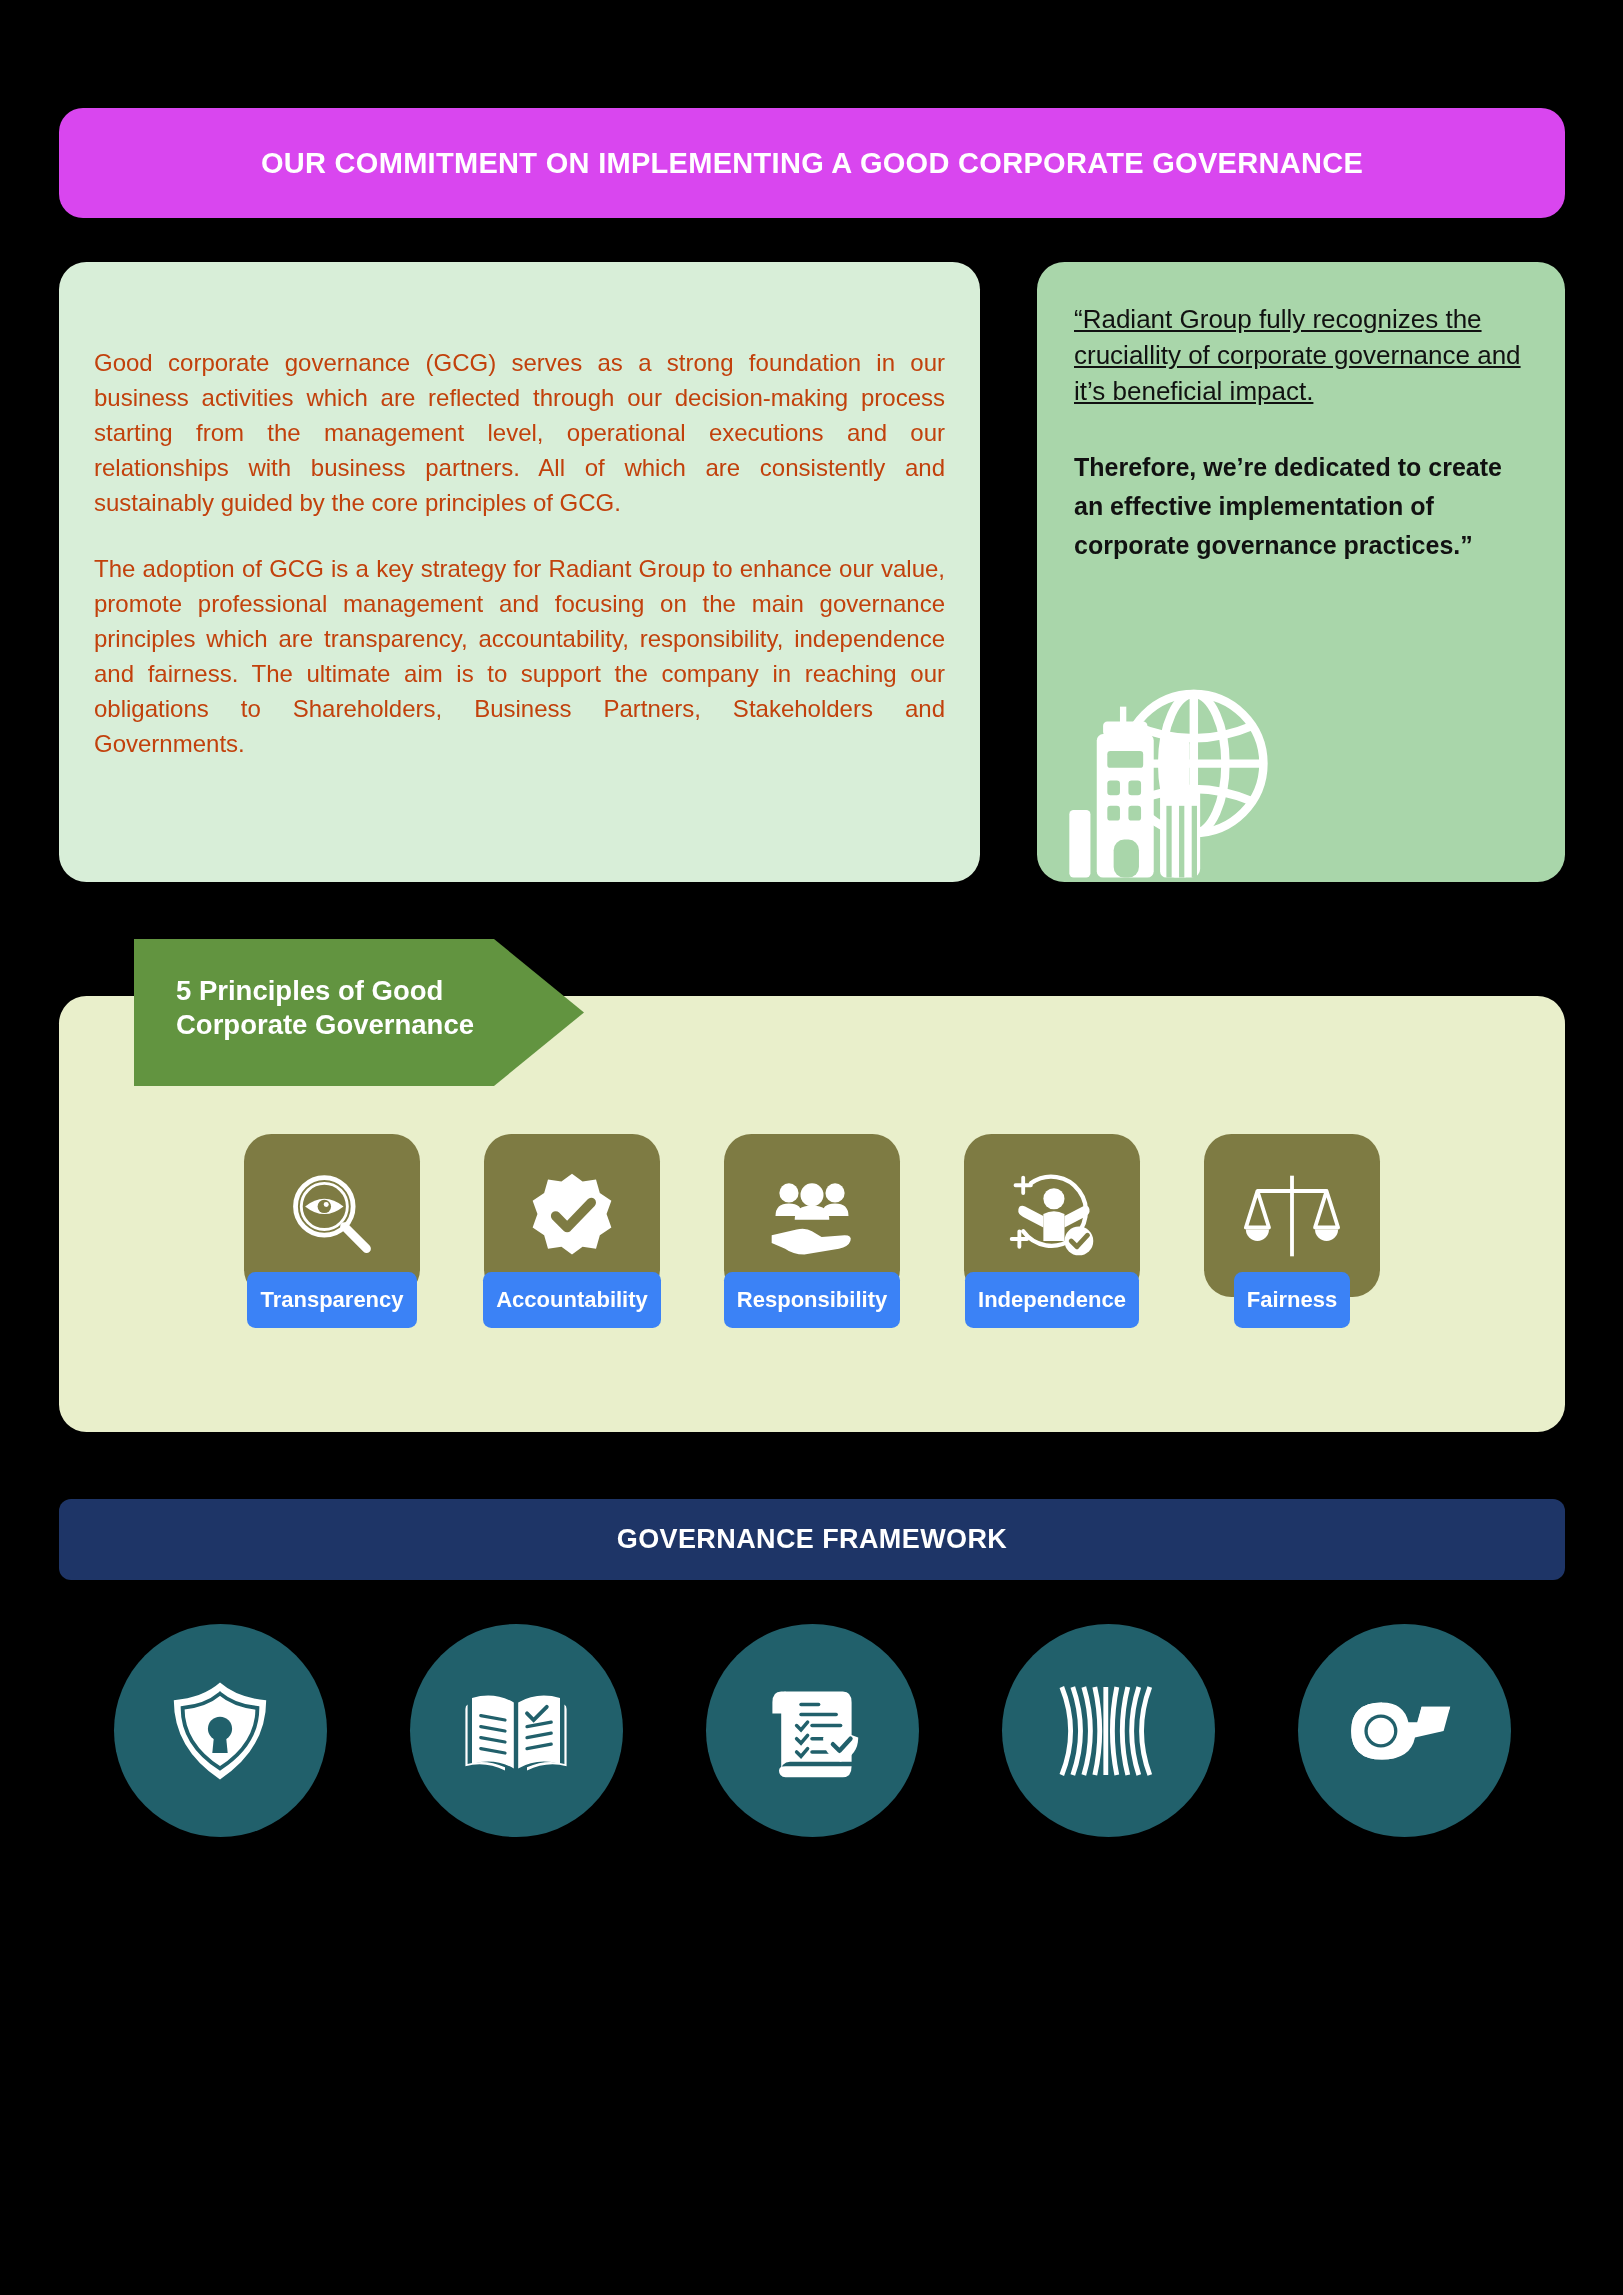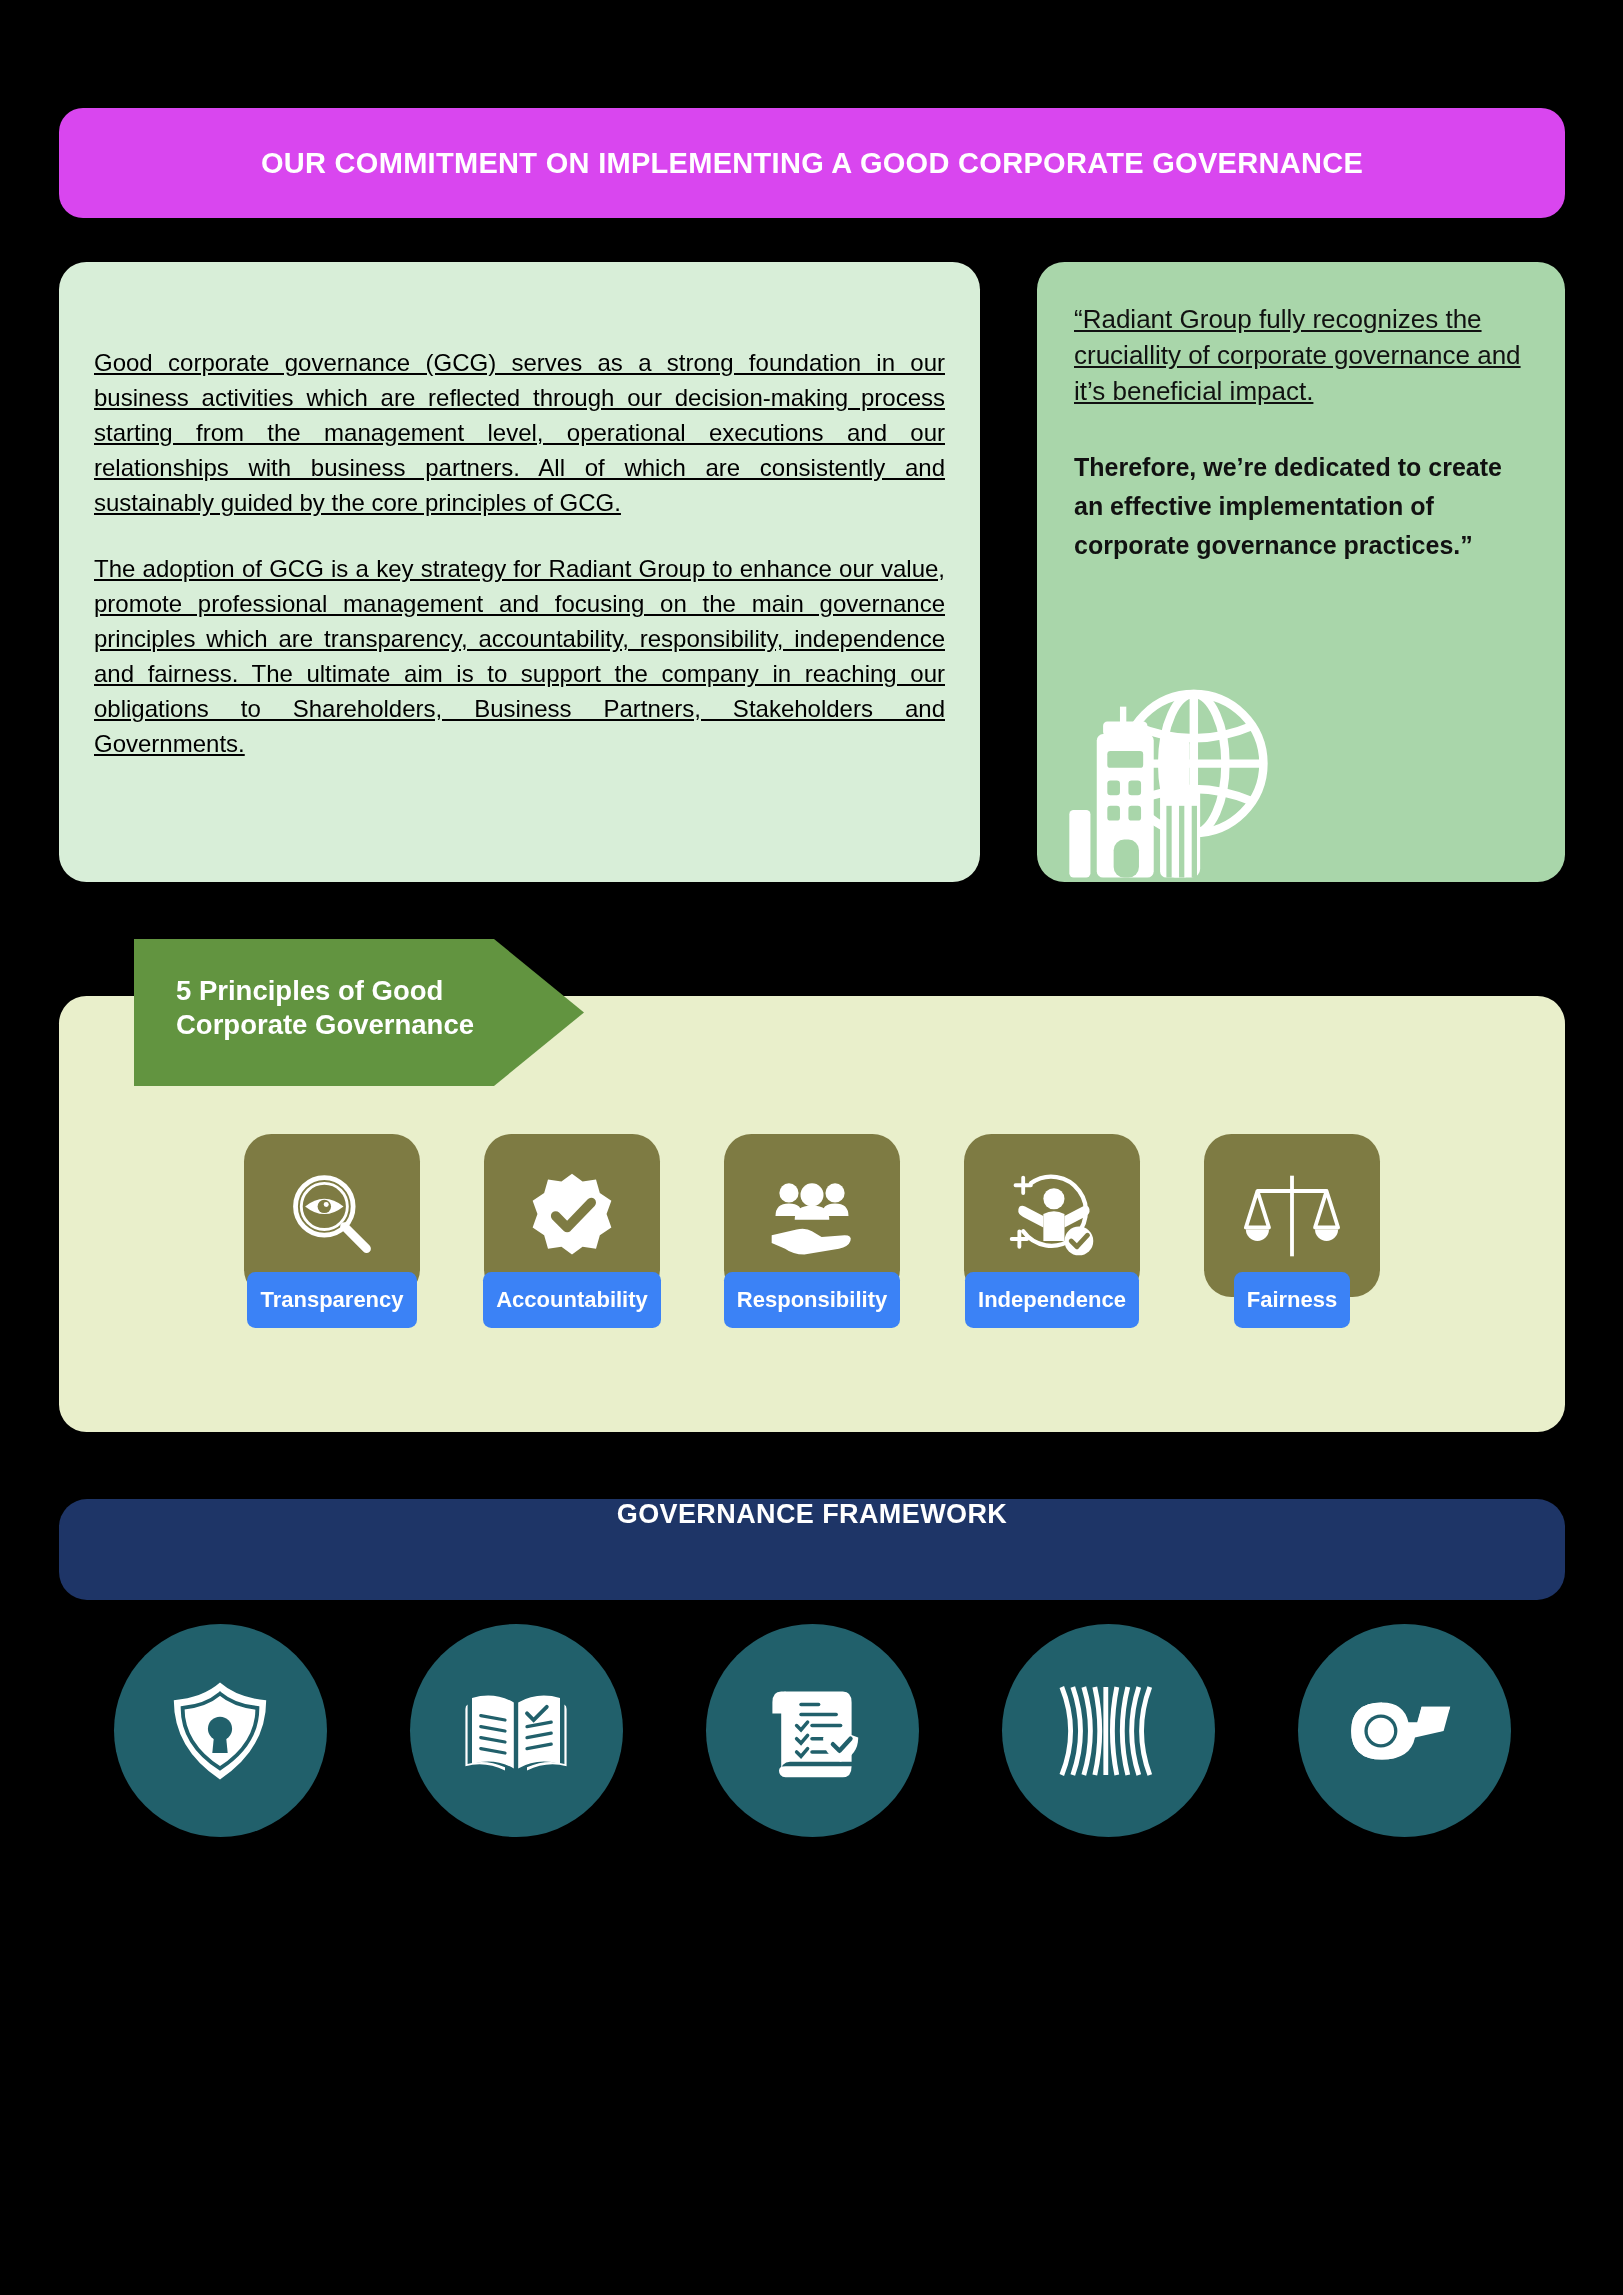--- a/index.html
+++ b/index.html
@@ -35,26 +35,25 @@
 
   .intro-card {
     position:absolute;
     left:0; top:0;
     width:921px; height:620px;
     background:#d8eed8;
     border-radius:27.5px;
     padding:83px 35px 37px 35px;
   }
   .intro-p {
-    color:#000000;
+    color:#c2410c;
     font-size:24px;
     line-height:35px;
     text-align:justify;
     text-justify:inter-word;
-    text-decoration:underline;
   }
   .intro-p + .intro-p { margin-top:31px; }
 
   .quote-card {
     position:absolute;
     right:0; top:0;
     width:528px; height:620px;
     background:#a9d6aa;
     border-radius:27.5px;
     padding:39px 37px 27.5px 37px;
@@ -139,24 +138,24 @@
     font-size:22px;
     font-weight:bold;
     padding:15px 13px;
     white-space:nowrap;
   }
 
   
   .framework-banner {
     position:absolute;
     left:59px; top:1499px;
-    width:1506px; height:101px;
+    width:1506px; height:81px;
     background:#1e3567;
-    border-radius:28px;
-    display:flex; justify-content:center;
+    border-radius:12px;
+    display:flex; align-items:center; justify-content:center;
   }
   .framework-title {
     color:#ffffff;
     font-size:27px;
     font-weight:bold;
     letter-spacing:0.4px;
   }
 
   .framework-row {
     position:absolute;

